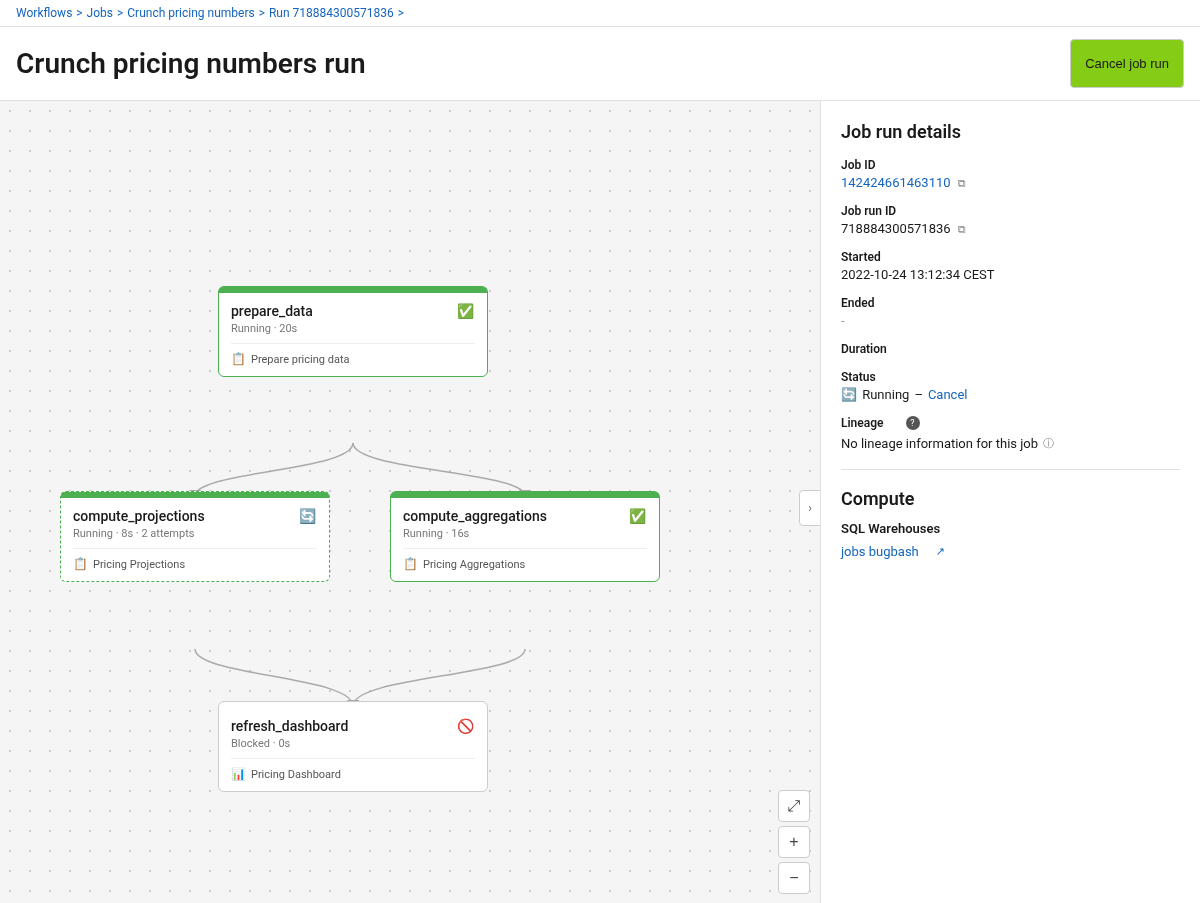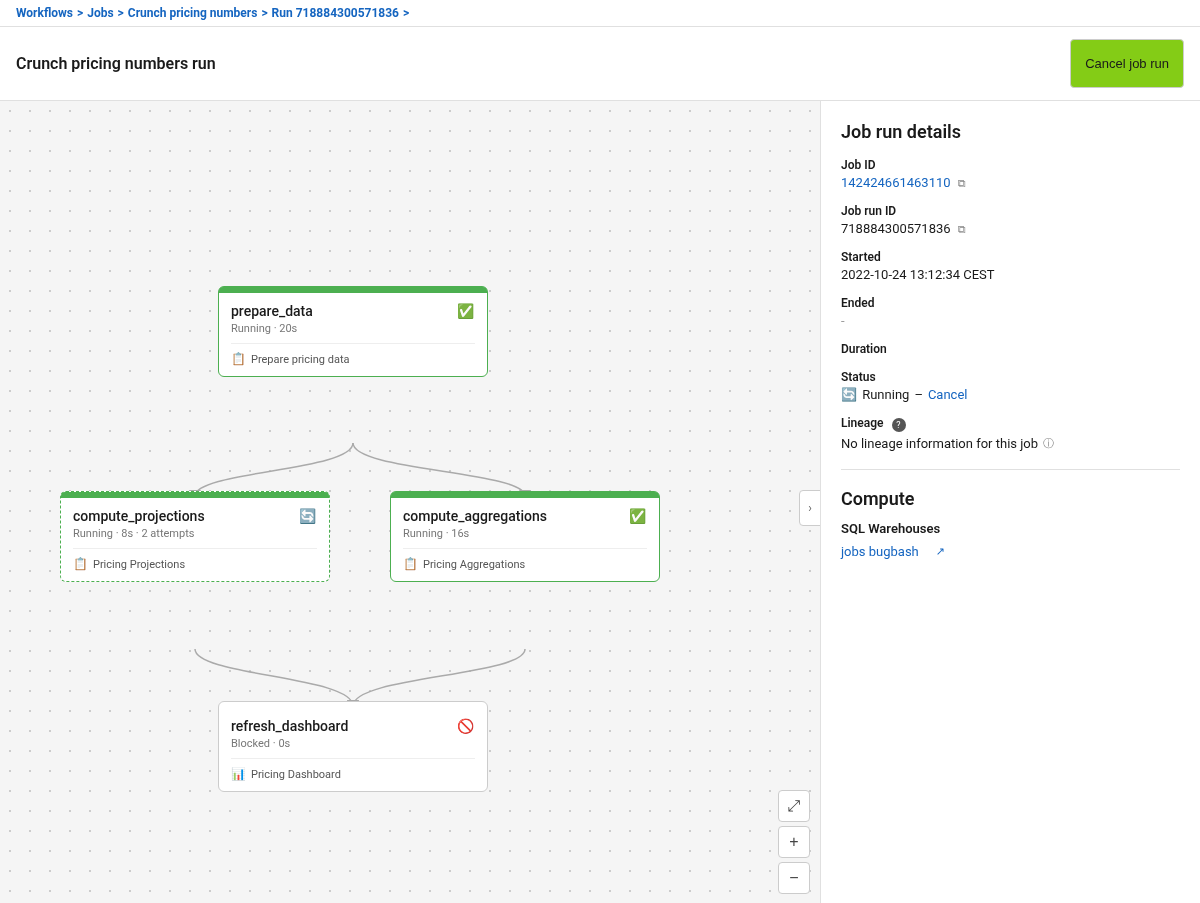--- a/index.html
+++ b/index.html
@@ -1,25 +1,25 @@
 <!DOCTYPE html>
 <html><head>
   <meta charset="utf-8">
   <style>
     * { box-sizing: border-box; margin: 0; padding: 0; }
     body { font-family: -apple-system, BlinkMacSystemFont, 'Segoe UI', Roboto, sans-serif; background: #fff; color: #1a1a1a; font-size: 13px; }
 
     .top-bar { background: #fff; border-bottom: 1px solid #e0e0e0; padding: 6px 16px; }
     .breadcrumb { display: flex; align-items: center; gap: 4px; font-size: 12px; color: #1565c0; }
-    .breadcrumb span { color: #1565c0; cursor: pointer; font-weight: bold; }
+    .breadcrumb span { color: #1565c0; cursor: pointer; }
     .breadcrumb-sep { color: #666; font-size: 12px; }
     .breadcrumb-current { color: #666; cursor: default; }
 
     .page-header { display: flex; align-items: center; justify-content: space-between; padding: 12px 16px 12px 16px; border-bottom: 1px solid #e0e0e0; }
-    .page-title { font-size: 16px; font-weight: 600; color: #1a1a1a; }
+    .page-title { font-size: 28px; font-weight: 600; color: #1a1a1a; }
     .cancel-btn { border: 1px solid #ccc; background: #84cc16; padding: 16px 14px; border-radius: 4px; cursor: pointer; font-size: 13px; color: #1a1a1a; }
 
     .main-content { display: flex; height: calc(903px - 90px); }
 
     
     .canvas-panel { flex: 1; background: #f5f5f5; background-image: radial-gradient(circle, #ccc 1px, transparent 1px); background-size: 20px 20px; position: relative; overflow: hidden; }
 
     .collapse-btn { position: absolute; top: 50%; right: -1px; transform: translateY(-50%); width: 22px; height: 36px; background: #fff; border: 1px solid #ccc; border-radius: 4px 0 0 4px; display: flex; align-items: center; justify-content: center; cursor: pointer; z-index: 10; font-size: 12px; color: #666; }
 
     
@@ -58,21 +58,21 @@
     .detail-link { color: #1565c0; text-decoration: none; cursor: pointer; }
     .detail-dash { color: #999; }
     .copy-icon { cursor: pointer; color: #888; font-size: 11px; margin-left: 4px; }
     .status-running { display: flex; align-items: center; gap: 5px; }
     .status-running-icon { color: #4caf50; }
     .cancel-link { color: #1565c0; cursor: pointer; }
     .divider { border: none; border-top: 1px solid #e0e0e0; margin: 18px 0; }
     .compute-section-title { font-size: 18px; font-weight: 600; margin-bottom: 12px; color: #1a1a1a; }
     .compute-sub-title { font-size: 13px; font-weight: 600; margin-bottom: 8px; }
     .compute-link { color: #1565c0; text-decoration: none; cursor: pointer; display: flex; align-items: center; gap: 17px; }
-    .lineage-row { display: flex; align-items: center; gap: 8px; }
+    .lineage-row { display: flex; align-items: flex-start; gap: 22px; }
     .lineage-help { width: 14px; height: 14px; border-radius: 50%; background: #555; color: #fff; font-size: 9px; display: inline-flex; align-items: center; justify-content: center; cursor: pointer; }
     .lineage-info { color: #888; font-size: 11px; cursor: pointer; }
 
     
     .node-compute-proj { border-style: dashed; border-color: #4caf50; }
   </style>
 </head>
 <body>
 
 <div class="top-bar">

